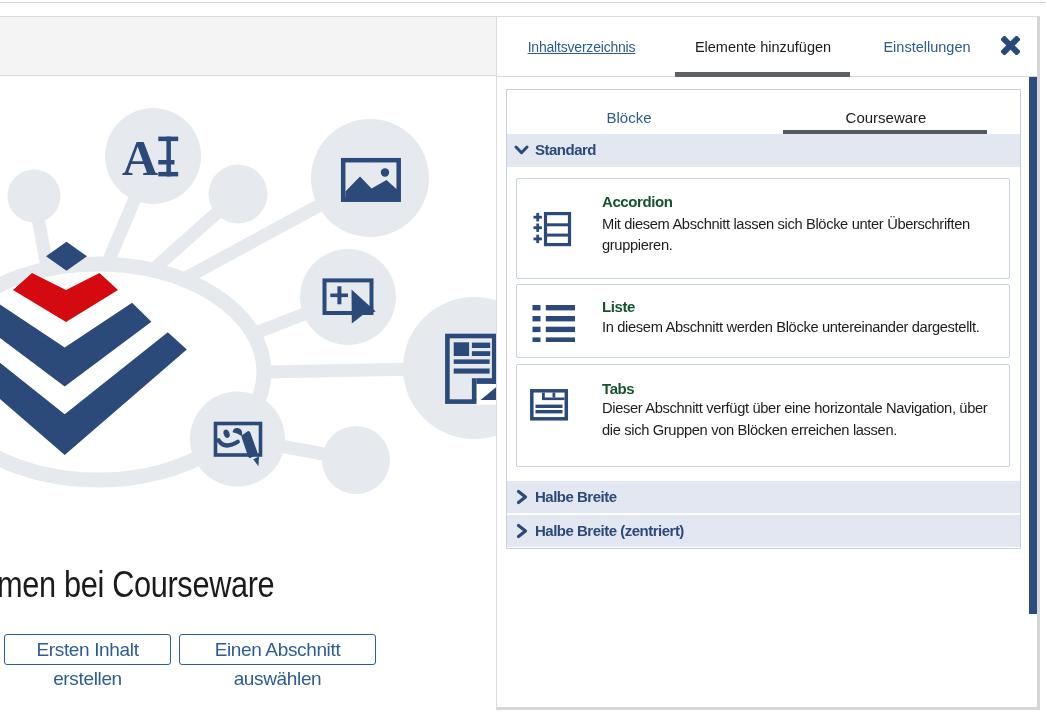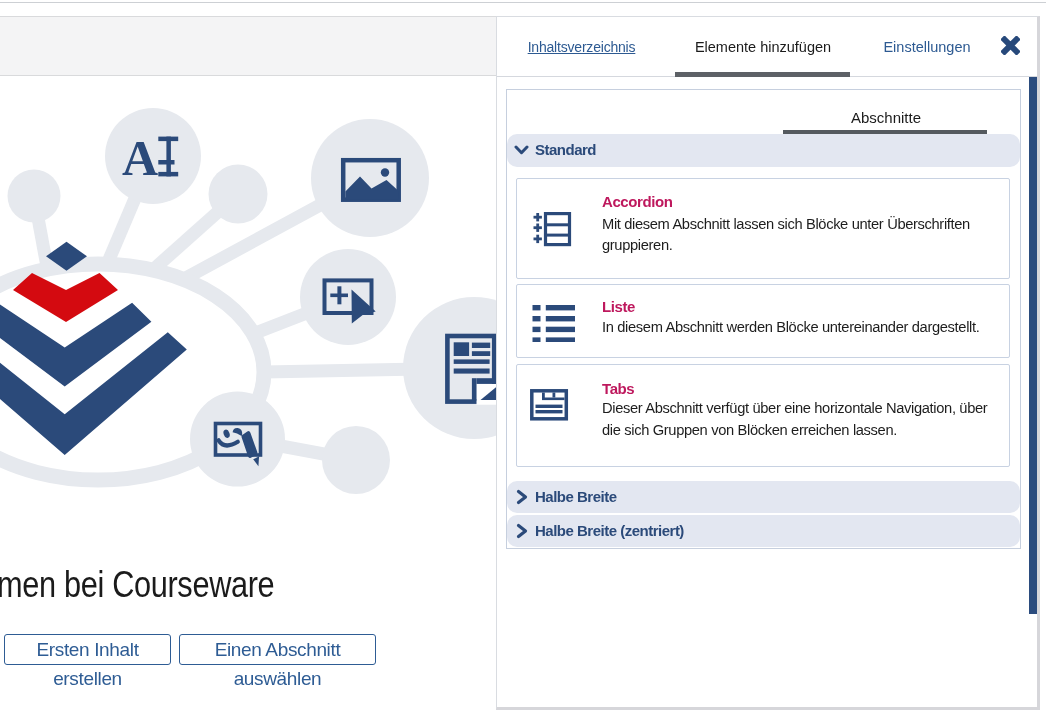--- a/index.html
+++ b/index.html
@@ -31,33 +31,33 @@
   #closex{position:absolute;left:504px;top:19px;width:19px;height:19px;}
 
   
   #innerbox{position:absolute;left:9px;top:72px;width:515px;height:460px;box-sizing:border-box;
             border:1px solid #c6cfde;background:#fff;}
   .itab{position:absolute;top:6px;height:44px;line-height:44px;font-size:15px;text-align:center;}
   #itab1{left:0;width:244px;color:#2d5a92;}
   #itab2{left:257px;width:244px;color:#1b1b1b;}
   #ituline{position:absolute;left:276px;top:40px;width:204px;height:4px;background:#555a5f;}
   .secbar{position:absolute;left:0;width:513px;height:32.5px;background:#e3e7f1;box-sizing:border-box;
-          color:#2b4a7a;font-weight:bold;font-size:15px;line-height:32.5px;letter-spacing:-0.5px;border-radius:10px;}
+          color:#2b4a7a;font-weight:bold;font-size:15px;line-height:32.5px;letter-spacing:-0.5px;}
   #secStandard{top:44px;}
   #secHalbe1{top:390.5px;}
   #secHalbe2{top:424.5px;}
   .secbar .lbl{position:absolute;left:28px;top:0;}
   .secbar svg{position:absolute;left:7px;top:8.5px;}
 
   .card{position:absolute;left:9px;width:494px;box-sizing:border-box;border:1px solid #c8d2e2;
         border-radius:2px;background:#fff;}
   #card1{top:87.5px;height:101px;}
   #card2{top:194px;height:74px;}
   #card3{top:274px;height:103px;}
-  .card .title{position:absolute;left:85px;font-weight:bold;font-size:15px;color:#be185d;letter-spacing:-0.4px;}
+  .card .title{position:absolute;left:85px;font-weight:bold;font-size:15px;color:#14532d;letter-spacing:-0.4px;}
   .card .desc{position:absolute;left:85px;font-size:14.7px;color:#1d1d1d;line-height:21.8px;letter-spacing:-0.35px;width:408px;}
   
   #thumb{position:absolute;left:532px;top:60px;width:7.5px;height:537px;background:#2b4c7e;}
 </style>
 </head>
 <body>
   <div class="abs" id="topline"></div>
   <div class="abs" id="toolbar"></div>
 
   <svg class="abs" id="illu" style="left:0;top:90px;" width="497" height="535" viewBox="0 90 497 535">
@@ -142,21 +142,22 @@
     <div id="tabrow">
       <span class="tablink" id="tab1">Inhaltsverzeichnis</span>
       <span class="tablink" id="tab2">Elemente hinzufügen</span>
       <span class="tablink" id="tab3">Einstellungen</span>
       <div id="tabuline"></div>
       <svg id="closex" viewBox="0 0 19 19">
         <path d="M3.5,3.5 L15.5,15.5 M15.5,3.5 L3.5,15.5" fill="none" stroke="#27497b" stroke-width="6" stroke-linecap="square"></path>
       </svg>
     </div>
     <div id="innerbox">
-      <span class="itab" id="itab2">Abschnitte</span>
+      <span class="itab" id="itab1">Blöcke</span>
+      <span class="itab" id="itab2">Courseware</span>
       <div id="ituline"></div>
       <div class="secbar" id="secStandard">
         <svg width="15" height="14" viewBox="0 0 15 14">
           <path d="M2,4 L7.5,9.7 L13,4" fill="none" stroke="#2b4a7a" stroke-width="3" stroke-linecap="round" stroke-linejoin="round"></path>
         </svg>
         <span class="lbl">Standard</span>
       </div>
       <div class="card" id="card1">
         <svg style="position:absolute;left:13px;top:31px;" width="45" height="44" viewBox="0 0 45 44">
           <g fill="#2b4a7a">

